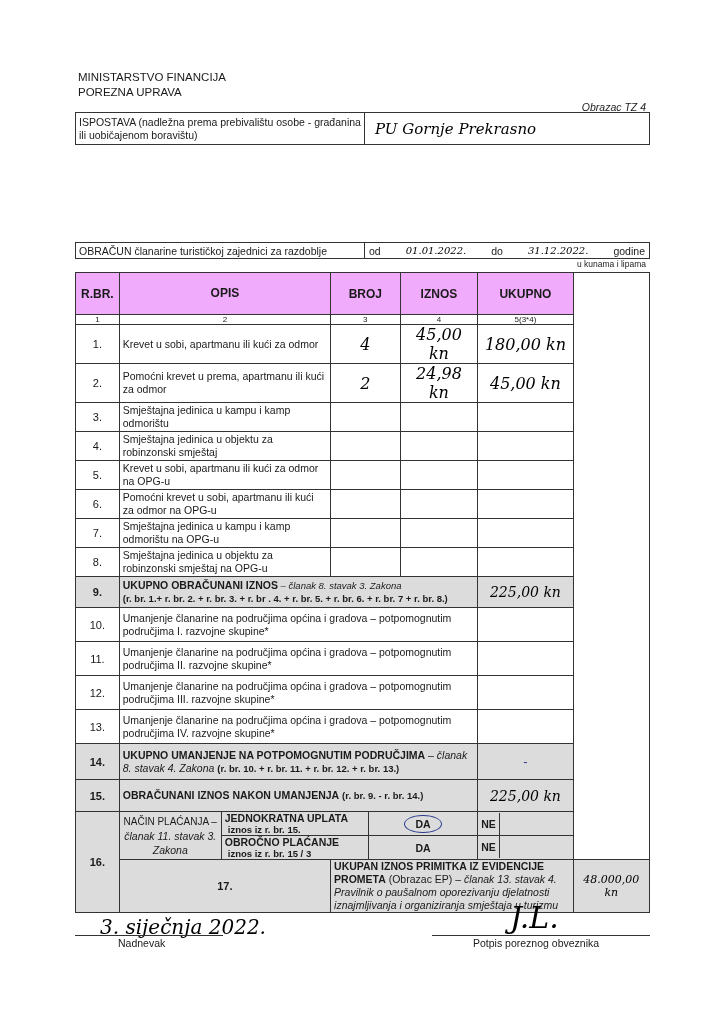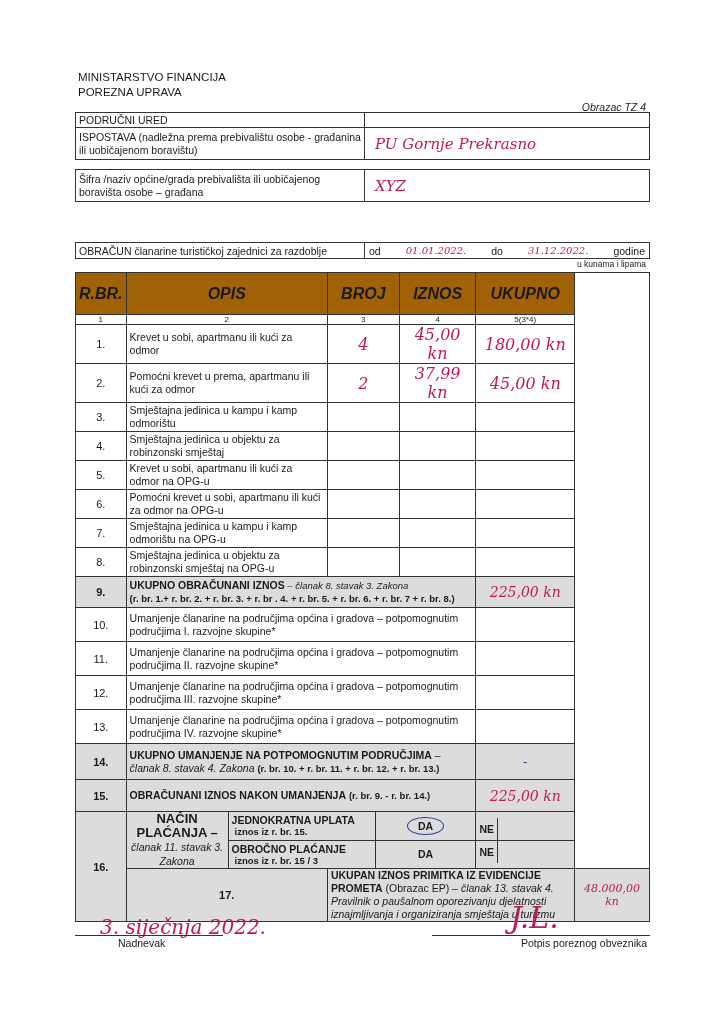--- a/index.html
+++ b/index.html
@@ -1,20 +1,20 @@
 <!DOCTYPE html>
 <html><head>
 <meta charset="utf-8">
 <style>
   html, body { margin: 0; padding: 0; background: #ffffff; }
   body {
     width: 724px; height: 1024px; position: relative; overflow: hidden;
     font-family: "Liberation Sans", sans-serif; color: #1a1a1a;
   }
-  .hw { font-family: "DejaVu Serif", serif; font-style: italic; color: #be185d; }
+  .hw { font-family: "DejaVu Serif", serif; font-style: italic; color: #000000; }
   .abs { position: absolute; }
   .ministry { left: 78px; top: 70px; font-size: 11.5px; line-height: 15px; }
   .formcode { right: 78px; top: 101px; font-size: 10.5px; font-style: italic; }
 
   table { border-collapse: collapse; position: absolute; }
   td, th { border: 1px solid #333; padding: 0 3px; font-size: 10.5px; vertical-align: middle; }
 
   
   .t-info1 { left: 75px; top: 112px; width: 575px; border: 1.5px solid #333; }
   .t-info1 td.lbl { width: 282px; line-height: 13px; }
@@ -24,21 +24,21 @@
 
   .t-period { left: 75px; top: 242px; width: 575px; border: 1.5px solid #333; }
   .t-period td { height: 15px; font-size: 10.5px; }
   .t-period .lbl { width: 282px; }
   .period-inner { display: flex; justify-content: space-between; align-items: center; padding: 0 1px; }
   .period-inner .hw { font-size: 10px; }
   .currency-note { right: 78px; top: 259px; font-size: 8.5px; }
 
   
   .t-main { left: 75px; top: 272px; width: 575px; border: 1.5px solid #333; }
-  .t-main th { background: #a16207; font-size: 16px; font-weight: bold; height: 41px; text-align: center; border: 1.5px solid #333; font-style: italic; }
+  .t-main th { background: #f0abfc; font-size: 12px; font-weight: bold; height: 41px; text-align: center; border: 1.5px solid #333; }
   .t-main .colnum td { height: 9px; font-size: 8px; text-align: center; line-height: 9px; padding: 0; }
   .c-rbr { width: 40px; text-align: center; font-size: 11px; }
   .c-opis { width: 300px; line-height: 13px; }
   .c-broj { width: 58px; text-align: center; }
   .c-iznos { width: 62px; text-align: center; }
   .c-uk { width: 80px; text-align: center; }
   .t-main tr.row td { height: 28px; }
   .t-main tr.row td.c-opis { font-size: 10.5px; }
   .hwnum { font-size: 16px; }
   .grey td { background: #dcdcdc; }
@@ -49,59 +49,51 @@
   .r10 td { height: 33px; }
   .r14 td { height: 35px; }
   .r15 td { height: 31px; }
   .r16 td { height: 22px; }
   .r17 td { height: 44px; }
   .hwtotal { font-size: 14px; }
   .hwsmall { font-size: 11px; }
   .dash { color: #2b3a8f; font-size: 13px; }
 
   .nacin { text-align: center; line-height: 14px; font-size: 10.5px; }
-  .nacin .b { font-weight: bold; font-size: 13px; }
+  .nacin .b { font-weight: normal; font-size: 10px; }
   .da-circle { display: inline-block; border: 1.5px solid #2b3a8f; border-radius: 50%; padding: 2px 10px; }
 
   
   .date-hw { left: 100px; top: 915px; font-size: 20px; }
   .date-line { left: 75px; top: 935px; width: 148px; border-top: 1.5px solid #333; }
   .date-lbl { left: 118px; top: 937px; font-size: 10.5px; }
   .sig-hw { left: 510px; top: 900px; font-size: 30px; }
   .sig-line { left: 432px; top: 935px; width: 218px; border-top: 1.5px solid #333; }
-  .sig-lbl { left: 473px; top: 937px; font-size: 10.5px; margin-left: 48px; }
+  .sig-lbl { left: 473px; top: 937px; font-size: 10.5px; }
 </style>
 </head>
 <body>
 
 <div class="abs ministry">
   <div>MINISTARSTVO FINANCIJA</div>
   <div>POREZNA UPRAVA</div>
 </div>
 <div class="abs formcode">Obrazac TZ 4</div>
 
 <table class="t-info1">
   <tbody>
-      <tr style="height:15px">
-    <td class="lbl">PODRUČNI URED</td>
-    <td></td>
-  </tr>
   <tr style="height:32px">
     <td class="lbl">ISPOSTAVA (nadležna prema prebivalištu osobe - građanina ili uobičajenom boravištu)</td>
     <td class="hw hwval">PU Gornje Prekrasno</td>
   </tr>
 </tbody>
   </table>
 
 <table class="t-info2">
   <tbody>
-  <tr style="height:32px">
-    <td class="lbl">Šifra /naziv općine/grada prebivališta  ili uobičajenog boravišta osobe – građana</td>
-    <td class="hw hwval">XYZ</td>
-  </tr>
 </tbody>
   </table>
 
 <table class="t-period">
   <tbody>
       <tr>
     <td class="lbl">OBRAČUN članarine turističkoj zajednici za razdoblje</td>
     <td>
       <div class="period-inner">
         <span>od</span>
@@ -137,21 +129,21 @@
     <td class="c-rbr">1.</td>
     <td class="c-opis">Krevet u sobi, apartmanu ili kući za odmor</td>
     <td class="c-broj hw hwnum">4</td>
     <td class="c-iznos hw hwnum">45,00 kn</td>
     <td class="c-uk hw hwnum">180,00 kn</td>
   </tr>
   <tr class="row">
     <td class="c-rbr">2.</td>
     <td class="c-opis">Pomoćni krevet u prema, apartmanu ili kući za odmor</td>
     <td class="c-broj hw hwnum">2</td>
-    <td class="c-iznos hw hwnum">37,99 kn</td>
+    <td class="c-iznos hw hwnum">24,98 kn</td>
     <td class="c-uk hw hwnum">45,00 kn</td>
   </tr>
   <tr class="row">
     <td class="c-rbr">3.</td>
     <td class="c-opis">Smještajna jedinica u kampu i kamp odmorištu</td>
     <td class="c-broj hw hwnum"></td>
     <td class="c-iznos hw hwnum"></td>
     <td class="c-uk hw hwnum"></td>
   </tr>
   <tr class="row">

